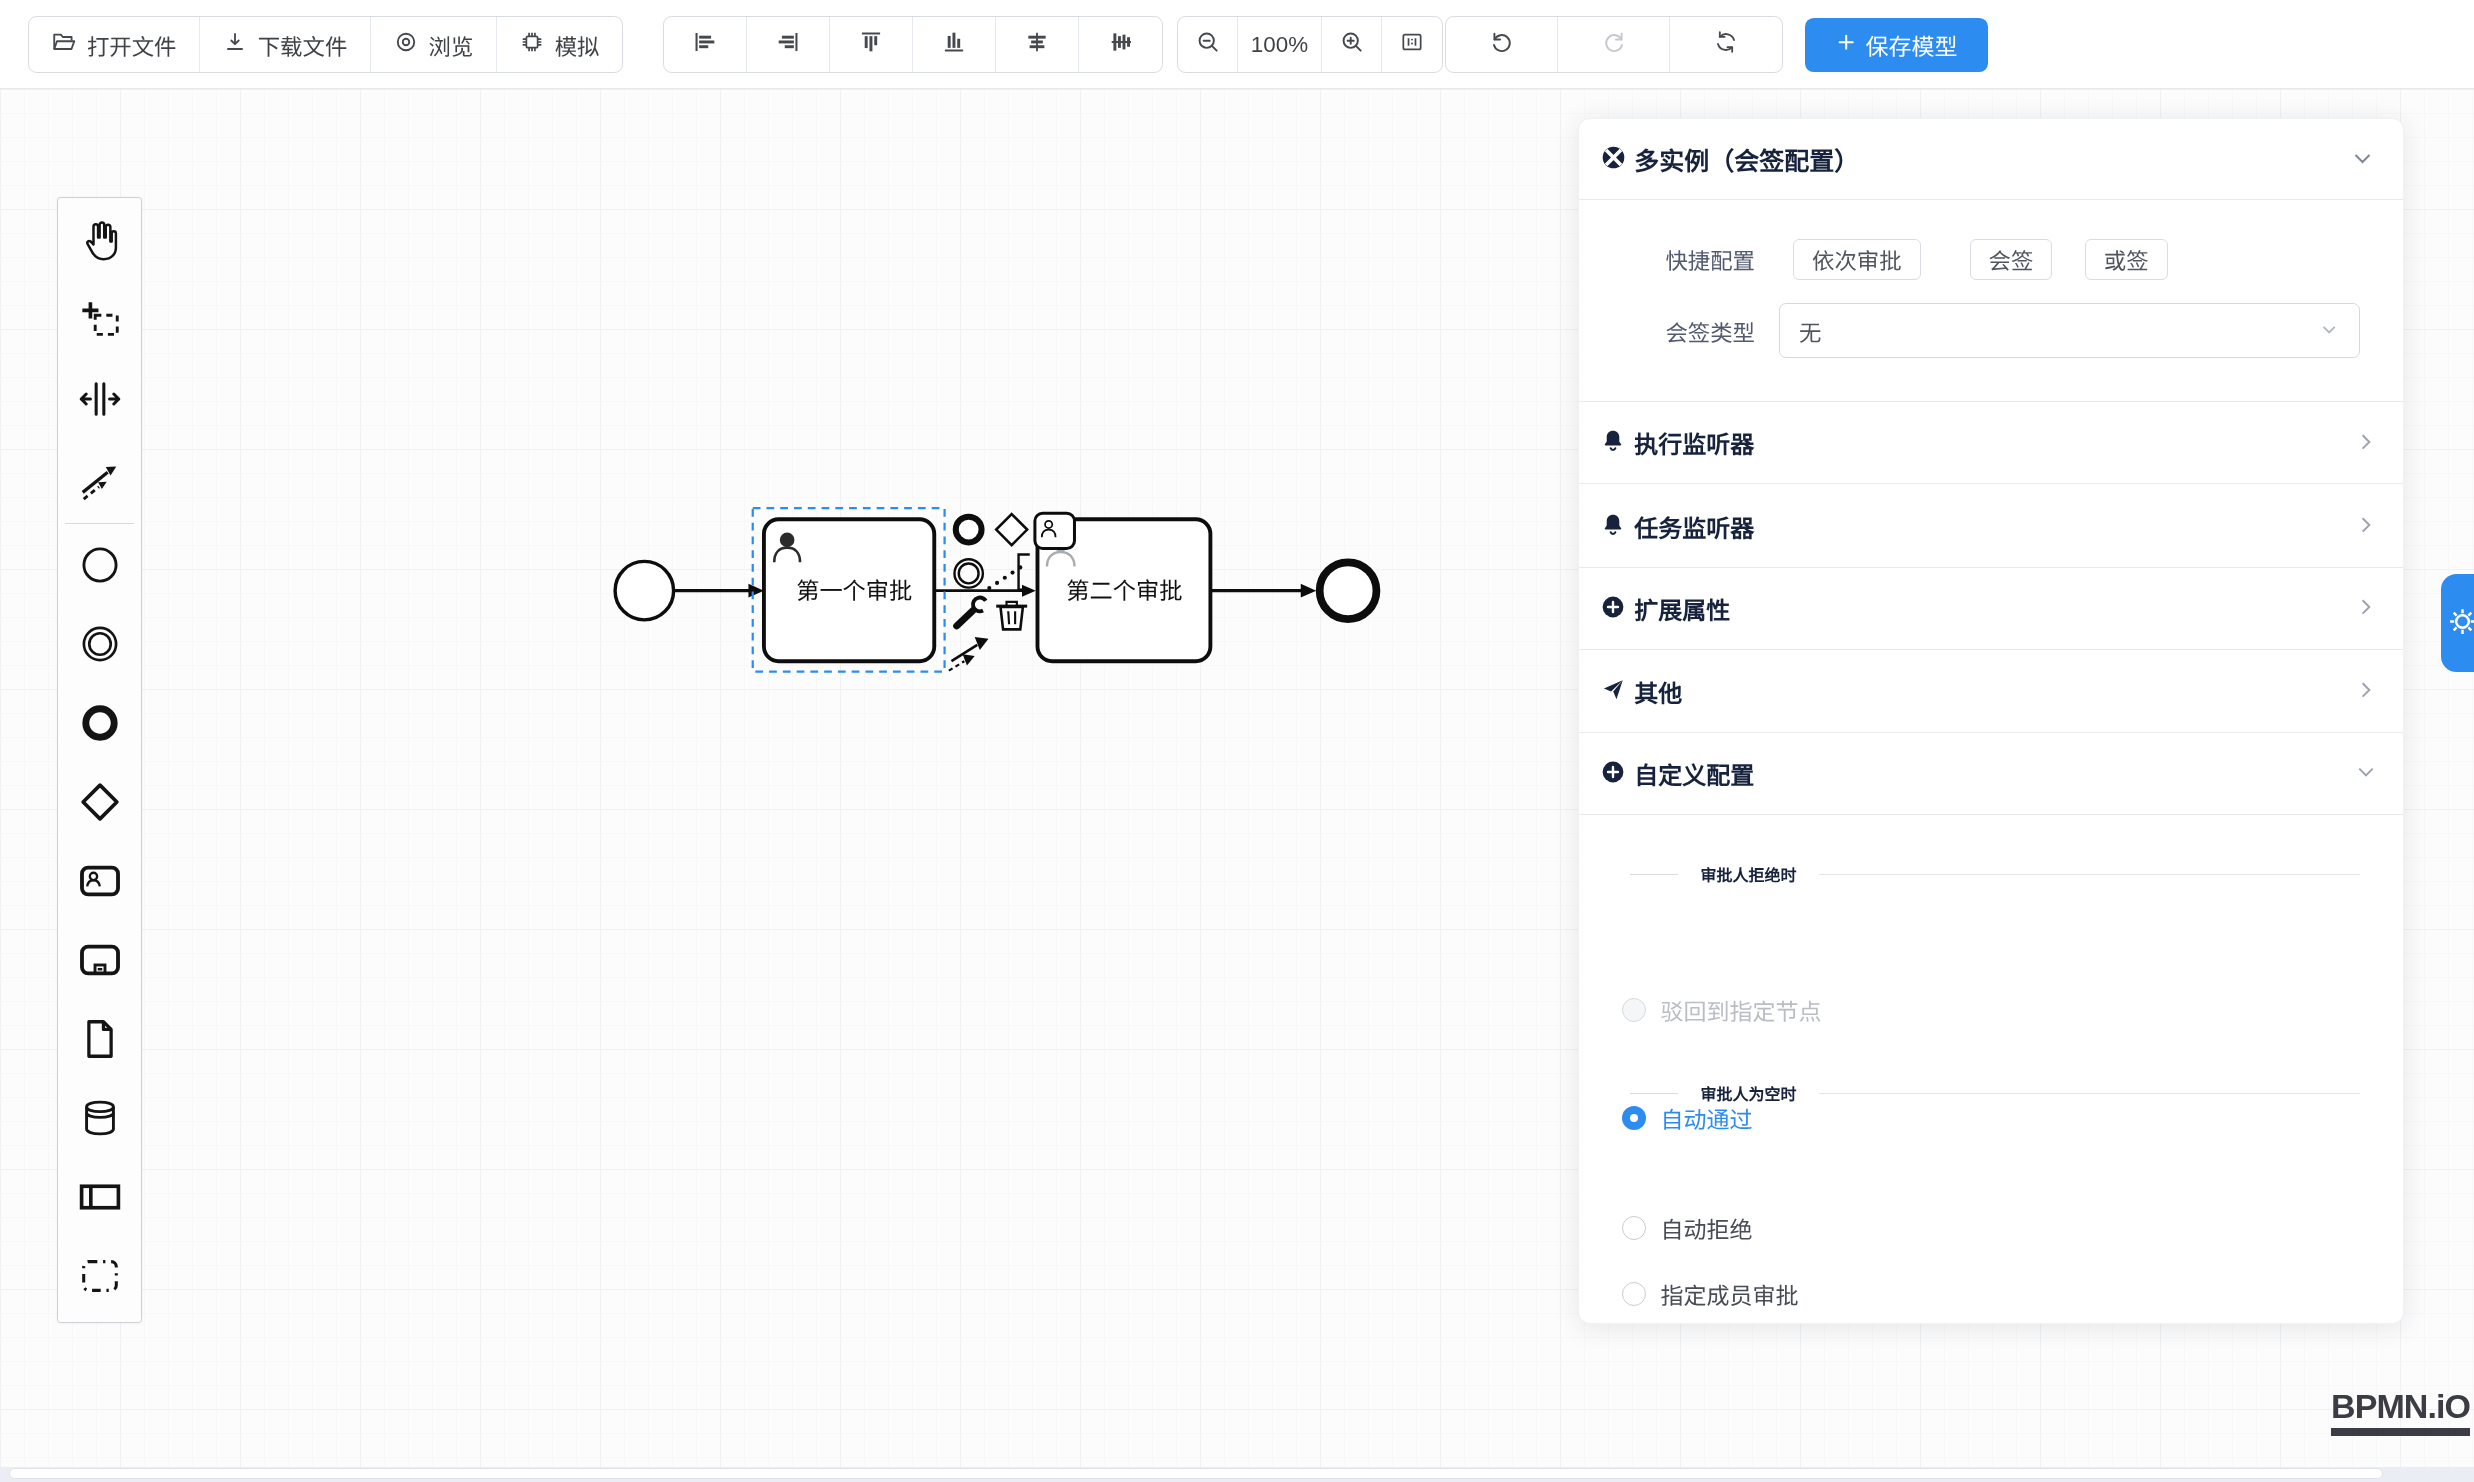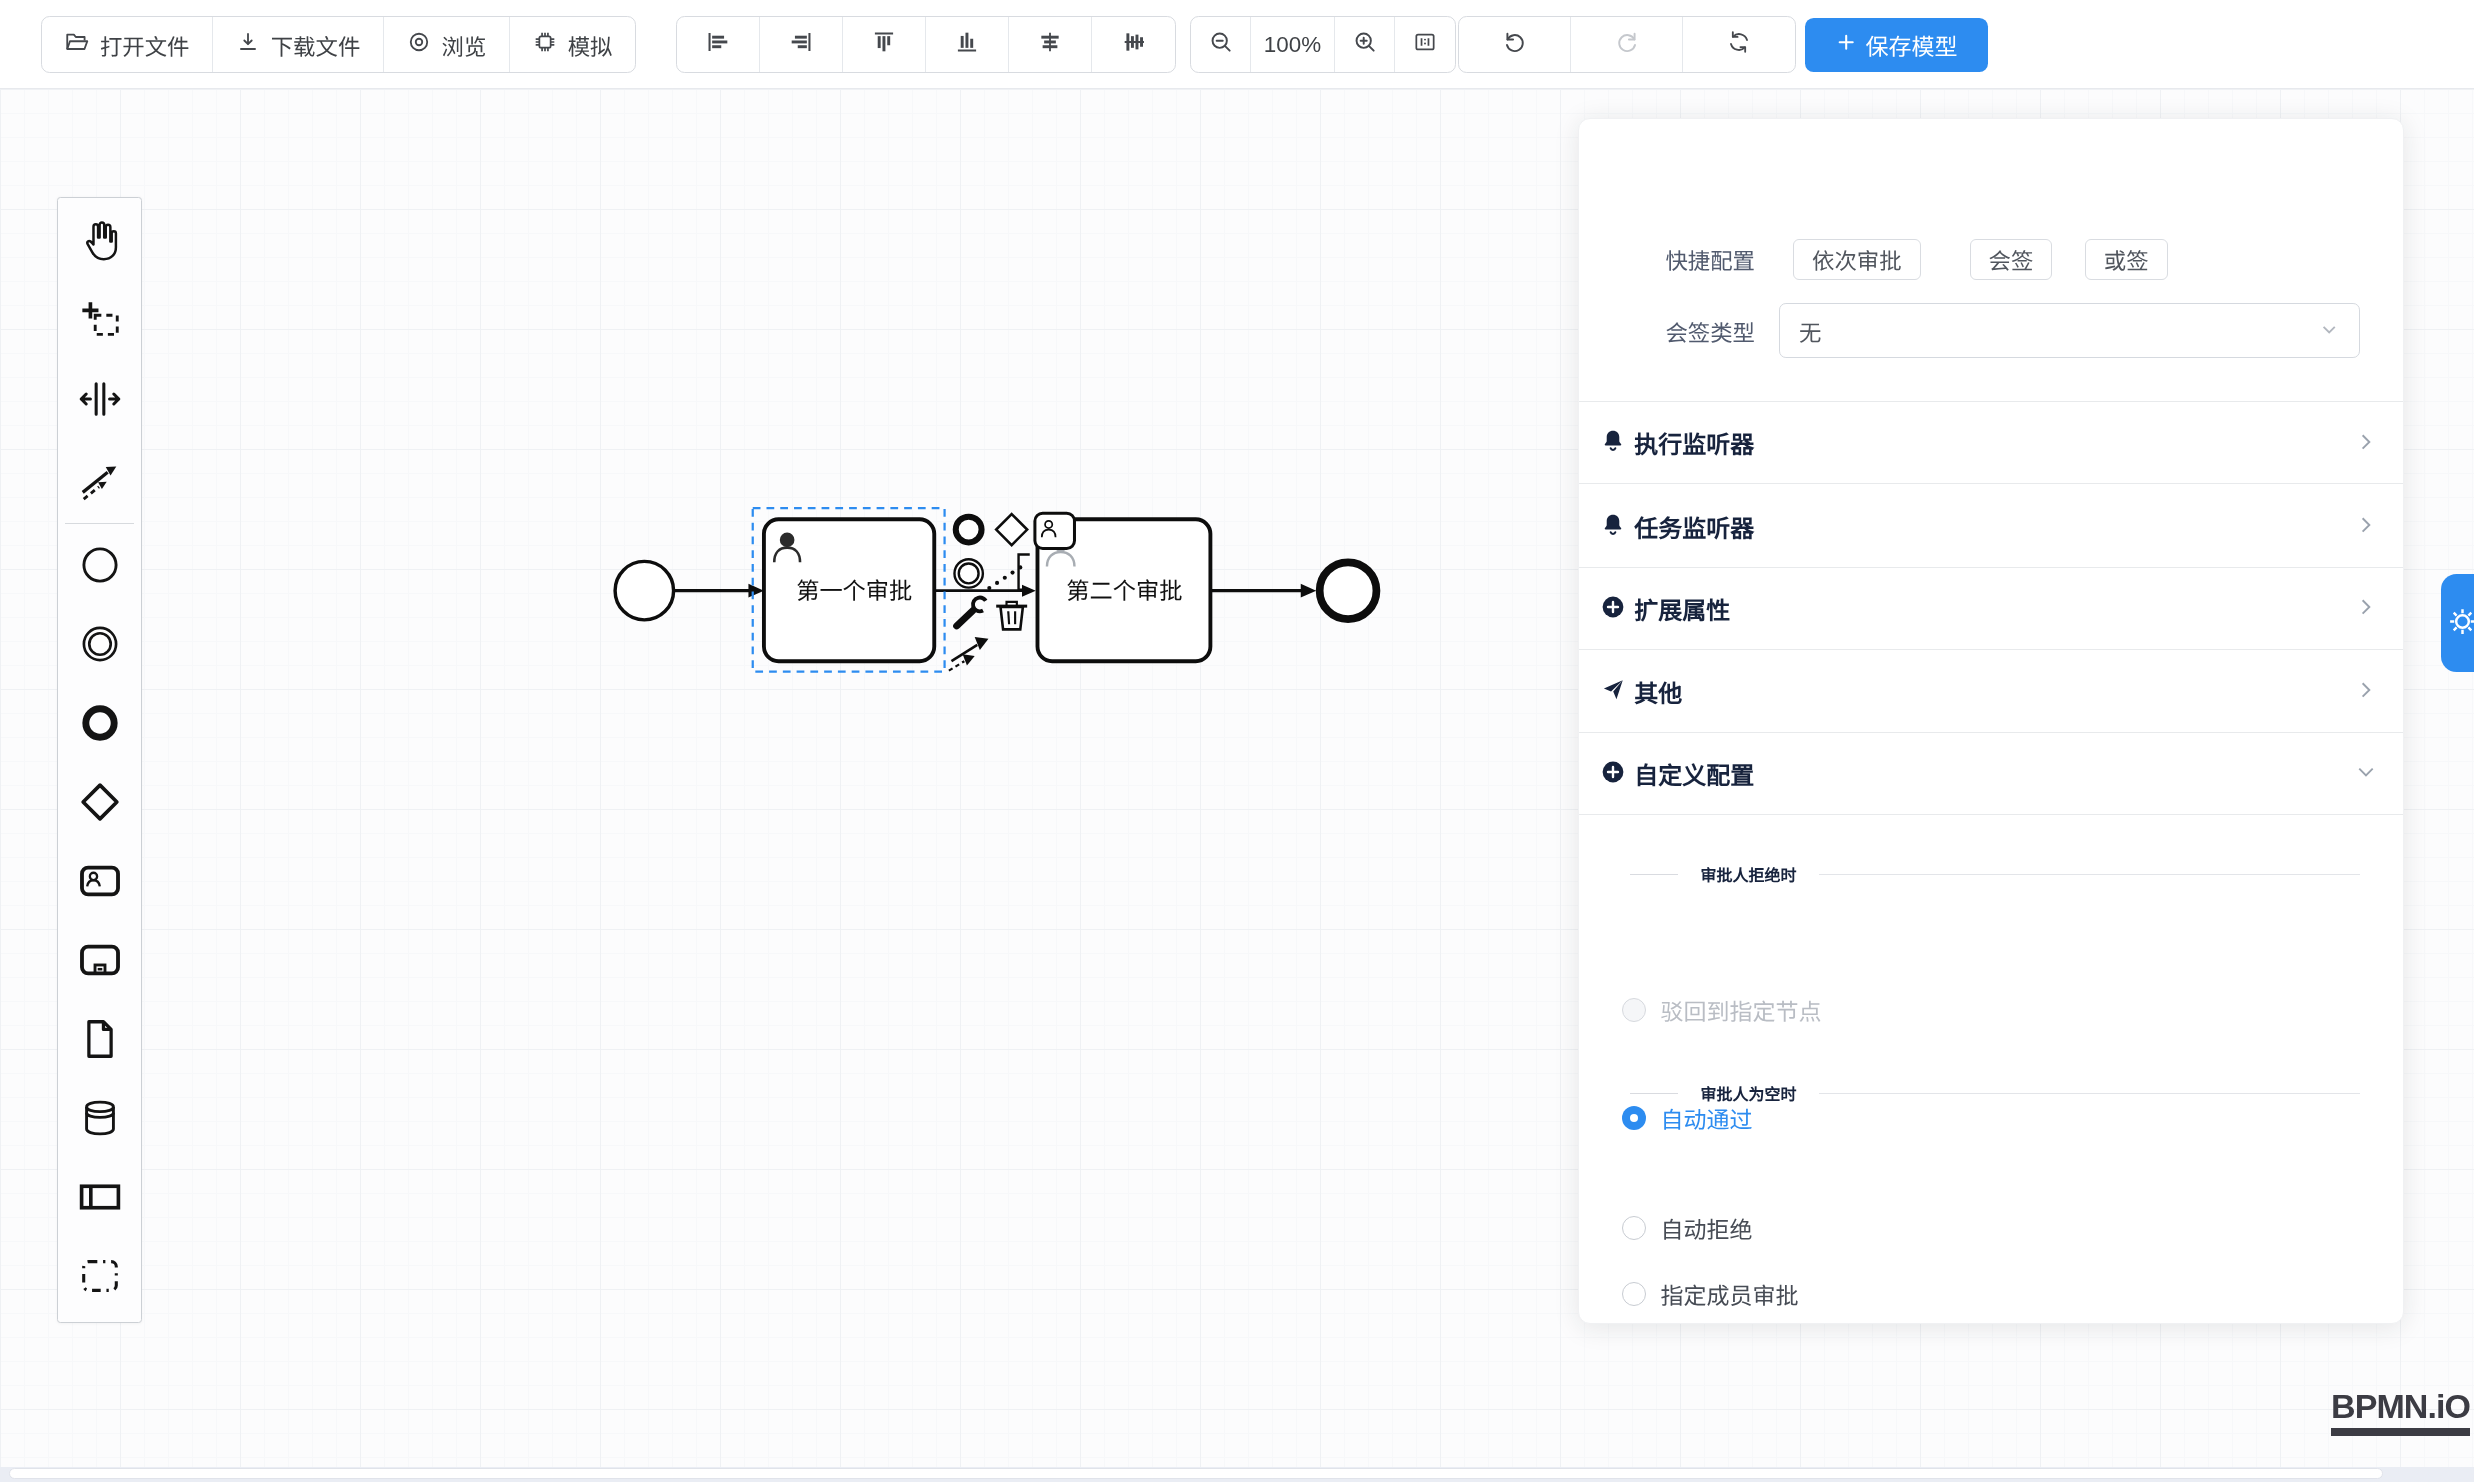--- a/index.html
+++ b/index.html
@@ -1,21 +1,21 @@
 <!DOCTYPE html>
 <html lang="zh-CN" style="font-size:13.8px"><head>
 <meta charset="utf-8">
 <style>
   * { margin:0; padding:0; box-sizing:border-box; }
   html,body { width:2475px; height:1482px; overflow:hidden; font-family:"Liberation Sans","DejaVu Sans",sans-serif; background:#fff; }
   #app { position:relative; width:2475px; height:1482px; }
 
   
   .toolbar { position:absolute; top:0; left:0; right:0; height:89px; background:#fff; border-bottom:0.9px solid #e7e9ed; z-index:40; }
-  .tb-group { position:absolute; top:16.3px; height:57px; display:flex; align-items:stretch; border:0.9px solid #d8dbe0; border-radius:8.6px; background:#fff; overflow:hidden;margin-left:13px; }
+  .tb-group { position:absolute; top:16.3px; height:57px; display:flex; align-items:stretch; border:0.9px solid #d8dbe0; border-radius:8.6px; background:#fff; overflow:hidden; }
   .tb-btn { display:flex; align-items:center; justify-content:center; gap:9.5px; padding:0 22.4px; border-right:0.9px solid #e5e8ec; cursor:pointer; color:#3f4246; font-size:22.4px; white-space:nowrap; }
   .tb-btn:last-child { border-right:none; }
   .tb-btn svg { flex:none; }
   .tb-zoom-level { font-size:22.4px; color:#3f4246; }
   .save-btn { position:absolute; left:1805px; top:18px; width:183px; height:54px; border-radius:8.6px; background:#2d8cf0; color:#fff; display:flex; align-items:center; justify-content:center; gap:7.7px; font-size:23px; cursor:pointer; }
 
   
   .canvas { position:absolute; top:89px; left:0; right:0; bottom:0; background-color:#fcfcfd;
     background-image:
       linear-gradient(#eff1f4 0.9px, transparent 0.9px),
@@ -382,20 +382,30 @@
         </div>
       <div class="pal-item">
           <span><svg width="46" height="46" viewBox="0 0 24 24" fill="none" stroke="#141414" stroke-width="1.6">
               <rect x="3.5" y="4.5" width="17" height="15" rx="2.6" stroke-dasharray="4.5 3 1.2 3"></rect>
             </svg></span>
         </div>
     </div>
 
     <div class="panel">
 
+      <div class="prow panel-header">
+        <span><svg width="27" height="27" viewBox="0 0 24 24">
+              <circle cx="12" cy="12" r="9.6" fill="#17233d"></circle>
+              <path d="M5.4 5.4 18.6 18.6M18.6 5.4 5.4 18.6" stroke="#fff" stroke-width="3.2"></path>
+            </svg></span>
+        <span class="panel-title">多实例（会签配置）</span>
+        <span><svg width="24" height="24" viewBox="0 0 24 24" fill="none" stroke="#7d8693" stroke-width="2">
+              <polyline points="5.5,9 12.5,16 19.5,9"></polyline>
+            </svg></span>
+      </div>
 
       <div class="prow form-row" style="top:110px;height:60px">
         <label>快捷配置</label>
         <div style="display:flex;gap:11px;margin-left:38px">
           <div class="qc-btn">依次审批</div>
           <div class="qc-btn" style="margin-left:38px">会签</div>
           <div class="qc-btn" style="margin-left:21.5px">或签</div>
         </div>
       </div>
 

